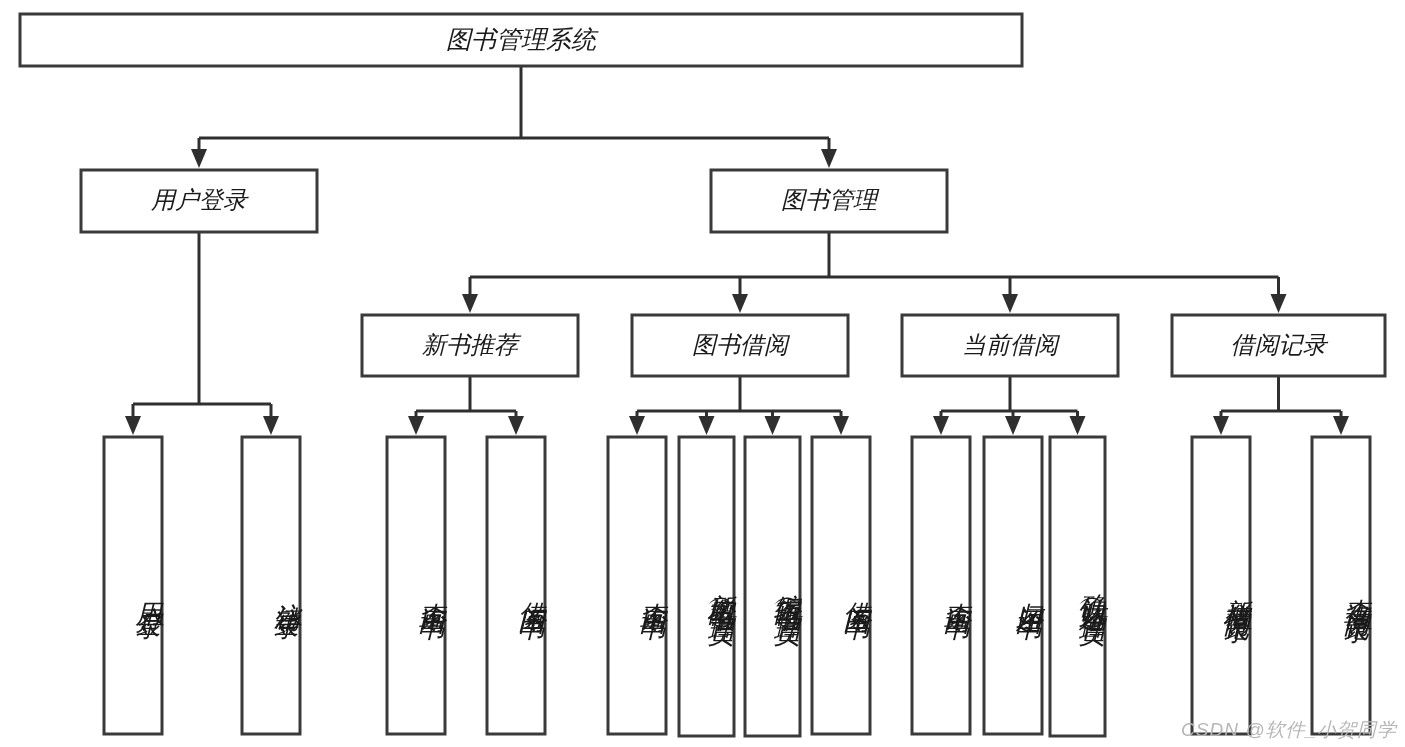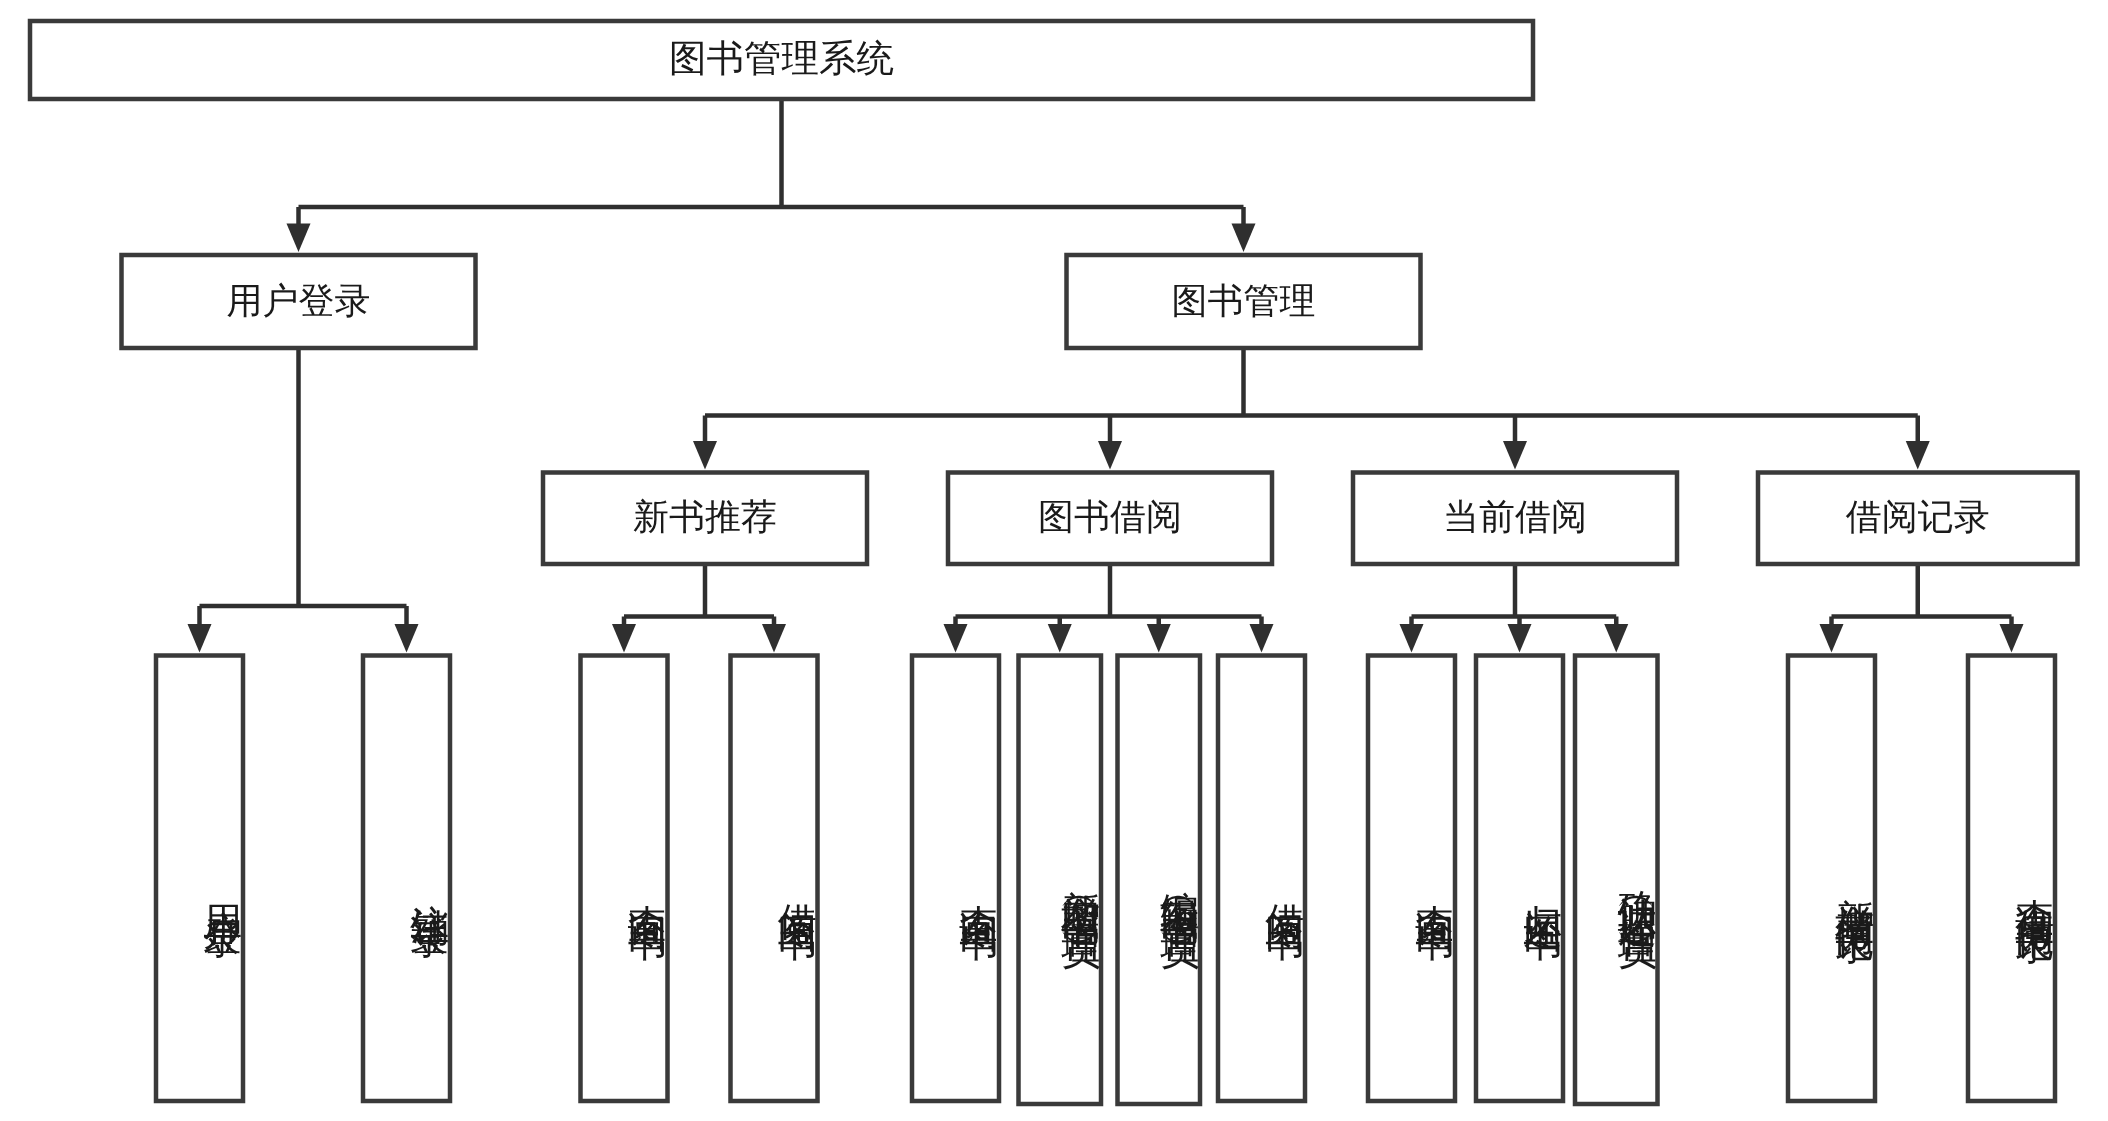--- a/index.html
+++ b/index.html
@@ -1,21 +1,21 @@
 <!DOCTYPE html>
 <html><head>
 <meta charset="utf-8">
 <style>
   html,body{margin:0;padding:0;background:#ffffff;}
   body{
     width:1405px;height:747px;
     font-family:"Liberation Sans","DejaVu Sans",sans-serif;
     overflow:hidden;
   }
-  #diagram-root{position:relative;width:1405px;height:747px;background:#fff;}
+  #diagram-root{position:relative;width:1405px;height:747px;background:#fff;font-style:italic;}
   svg#flow{position:absolute;left:0;top:0;width:1405px;height:747px;display:block;}
 
   .node-rect{fill:#ffffff;stroke:#3a3a3a;stroke-width:3;}
   .node-label{
     font-family:"Liberation Sans","DejaVu Sans",sans-serif;
     fill:#1a1a1a;
     text-anchor:middle;
     dominant-baseline:middle;
   }
   .lvl1-label{font-size:25px;}
@@ -191,13 +191,14 @@
       <div class="leaf-text" style="left: 679px; top: 453px; width: 55px; height: 275px;">新增图书（管理员）</div>
       <div class="leaf-text" style="left: 745px; top: 453px; width: 55px; height: 275px;">编辑图书（管理员）</div>
       <div class="leaf-text" style="left: 812px; top: 453px; width: 58px; height: 273px;">借阅图书</div>
       <div class="leaf-text" style="left: 912px; top: 453px; width: 58px; height: 273px;">查询图书</div>
       <div class="leaf-text" style="left: 984px; top: 453px; width: 58px; height: 273px;">归还图书</div>
       <div class="leaf-text" style="left: 1050px; top: 453px; width: 55px; height: 275px;">确认归还（管理员）</div>
       <div class="leaf-text" style="left: 1192px; top: 453px; width: 58px; height: 273px;">新增借阅记录</div>
       <div class="leaf-text" style="left: 1312px; top: 453px; width: 58px; height: 273px;">查询借阅记录</div>
     </div>
 
+  <div class="watermark">CSDN @软件_小贺同学</div>
 </div>
 
 </body></html>

